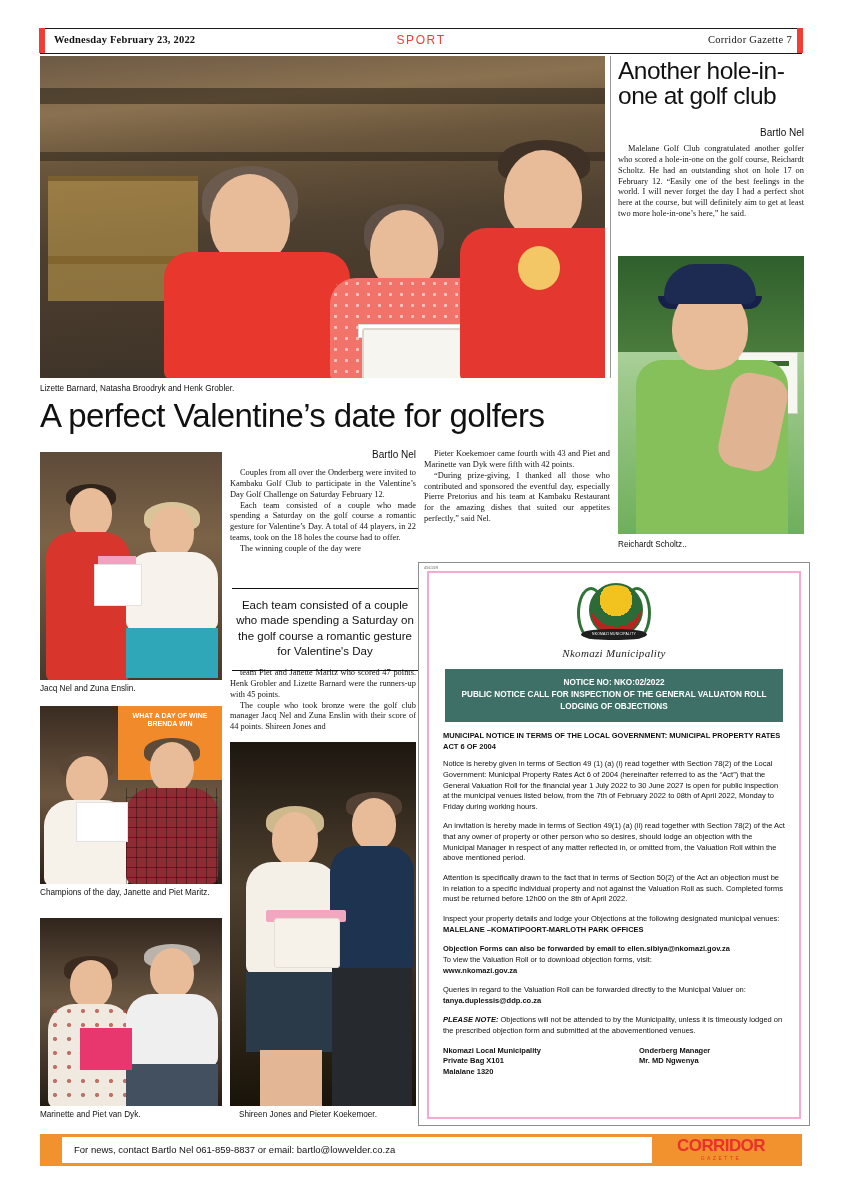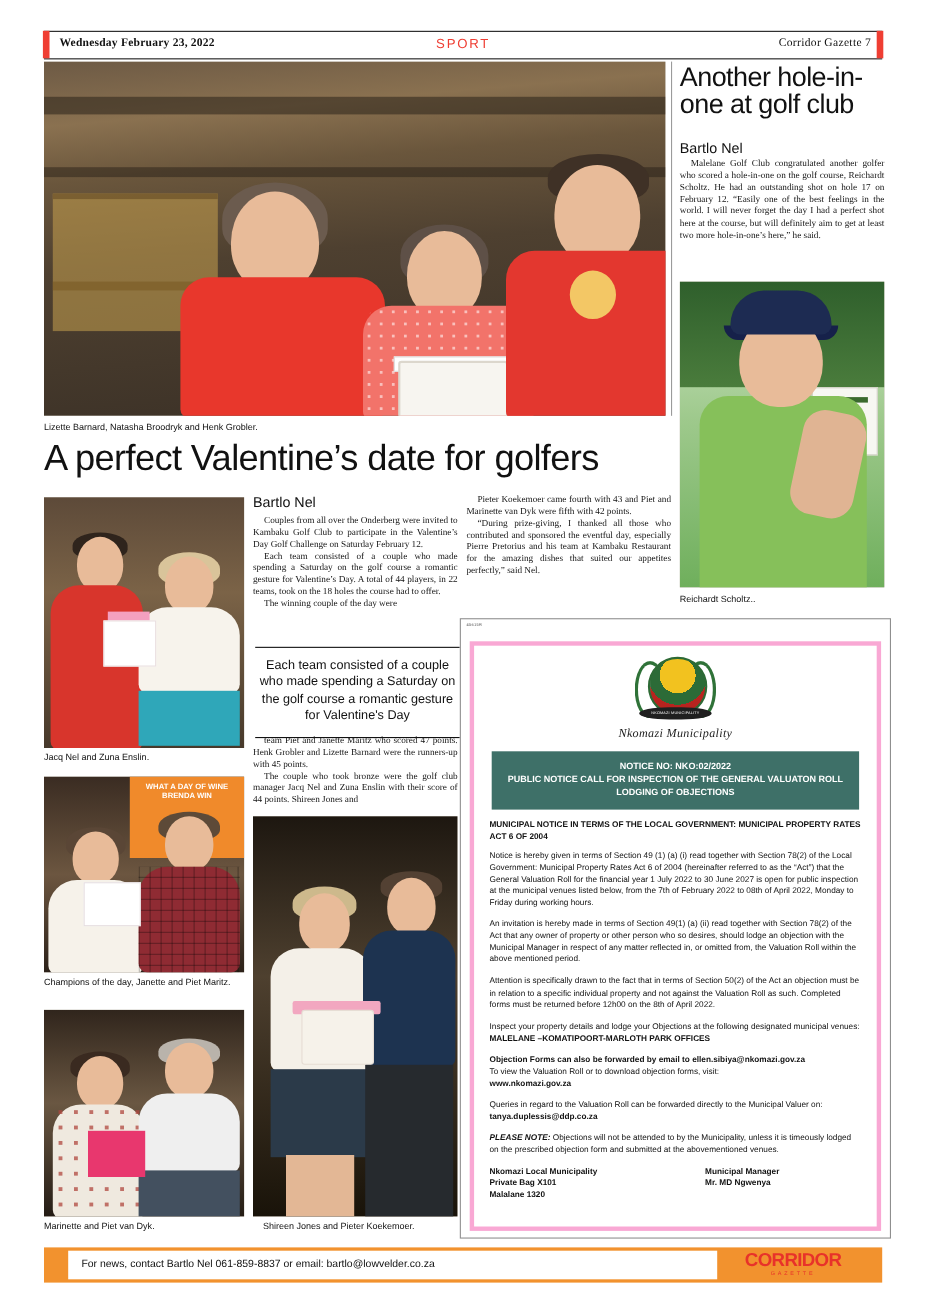--- a/index.html
+++ b/index.html
@@ -100,21 +100,21 @@
   #photo-mari .m .hair{left:18px;top:-4px;width:56px;height:24px;background:#b9b3ab;}
   #photo-mari .m .torso{left:0;top:46px;width:92px;height:72px;background:#efefef;}
   #photo-mari .m .pants{position:absolute;left:0;top:116px;width:92px;height:42px;background:#43505f;}
   #photo-mari .gift{position:absolute;left:40px;top:110px;width:52px;height:42px;background:#e8376e;}
   #cap-mari{left:40px;top:1110px;width:182px;}
 
   
   .col-body{position:absolute;font-family:"Liberation Serif",serif;font-size:8.4px;line-height:1.29;color:#141414;text-align:justify;}
   .col-body p{margin:0;text-indent:10px;}
   .col-body p.first{text-indent:10px;}
-  .byline{position:absolute;font-family:"Liberation Sans",sans-serif;font-size:13px;color:#111;text-align:left;}
+  .byline{position:absolute;font-family:"Liberation Sans",sans-serif;font-size:10px;color:#111;text-align:right;}
 
   #byline1{left:230px;top:449px;width:186px;}
   #col1{left:230px;top:468px;width:186px;}
   #col2{left:424px;top:449px;width:186px;}
 
   .pullquote{position:absolute;left:232px;top:588px;width:182px;border-top:1px solid #111;border-bottom:1px solid #111;
      padding:9px 2px 10px 2px;text-align:center;font-family:"Liberation Sans",sans-serif;font-size:11.5px;line-height:1.34;color:#111;}
   #col3{left:230px;top:668px;width:186px;}
 
   #photo-shireen{left:230px;top:742px;width:186px;height:364px;}
@@ -150,21 +150,21 @@
   #photo-reich .cap{position:absolute;left:46px;top:8px;width:92px;height:40px;background:#1d2b52;border-radius:36px 36px 10px 10px;}
   #photo-reich .capbill{position:absolute;left:40px;top:40px;width:104px;height:13px;background:#16214a;border-radius:0 0 22px 22px;}
   #photo-reich .head{left:54px;top:30px;width:76px;height:84px;}
   #photo-reich .shirt{position:absolute;left:18px;top:104px;width:152px;height:174px;background:#86c05a;border-radius:26px 26px 0 0;}
   #photo-reich .arm{position:absolute;left:106px;top:118px;width:58px;height:96px;background:#e0b493;border-radius:20px;transform:rotate(12deg);}
   #cap-reich{left:618px;top:540px;width:186px;}
 
   
   #notice{position:absolute;left:418px;top:562px;width:390px;height:562px;border:1px solid #8f8f8f;background:#fff;}
   #notice .adcode{position:absolute;left:5px;top:3px;font-size:3.6px;color:#555;letter-spacing:.3px;font-family:"Liberation Sans",sans-serif;}
-  #notice-inner{position:absolute;left:8px;top:8px;right:8px;bottom:6px;border:4px solid #f9a8d4;margin-top:12px;}
+  #notice-inner{position:absolute;left:8px;top:8px;right:8px;bottom:6px;border:2px solid #f9a8d4;}
 
   .crest{position:absolute;left:50%;transform:translateX(-50%);top:10px;width:78px;height:62px;}
   .crest .ring{position:absolute;left:14px;top:0;width:50px;height:50px;border-radius:50%;
      background:radial-gradient(circle at 50% 30%,#f2c21f 0 38%,#2c6b37 38% 62%,#b8241f 62% 80%,#1c4f7a 80% 100%);
      border:2px solid #2d6a35;}
   .crest .wreathL,.crest .wreathR{position:absolute;top:4px;width:22px;height:46px;border:3px solid #2f7238;border-radius:60%;}
   .crest .wreathL{left:2px;border-right-color:transparent;}
   .crest .wreathR{right:2px;border-left-color:transparent;}
   .crest .scroll{position:absolute;left:6px;top:46px;width:66px;height:11px;background:#1f1f1f;border-radius:50%/60%;}
   .crest .scroll span{display:block;text-align:center;color:#fff;font-size:3.4px;line-height:11px;letter-spacing:.2px;font-family:"Liberation Sans",sans-serif;}
@@ -380,21 +380,21 @@
         </p>
         <p><span>Queries in regard to the Valuation Roll can be forwarded directly to the Municipal Valuer on: </span><b>tanya.duplessis@ddp.co.za</b></p>
         <p><i class="pn">PLEASE NOTE:</i><span> Objections will not be attended to by the Municipality, unless it is timeously lodged on the prescribed objection form and submitted at the abovementioned venues.</span></p>
         <div class="sig-grid">
           <div class="c1">
             <b>Nkomazi Local Municipality</b>
             <b>Private Bag X101</b>
             <b>Malalane 1320</b>
           </div>
           <div>
-            <b>Municipal Manager</b>
+            <b>Onderberg Manager</b>
             <b>Mr. MD Ngwenya</b>
           </div>
         </div>
       </div>
     </div>
   </div>
 
   <div id="footer">
     <div class="white"></div>
     <div class="txt">For news, contact Bartlo Nel 061-859-8837 or email: bartlo@lowvelder.co.za</div>

